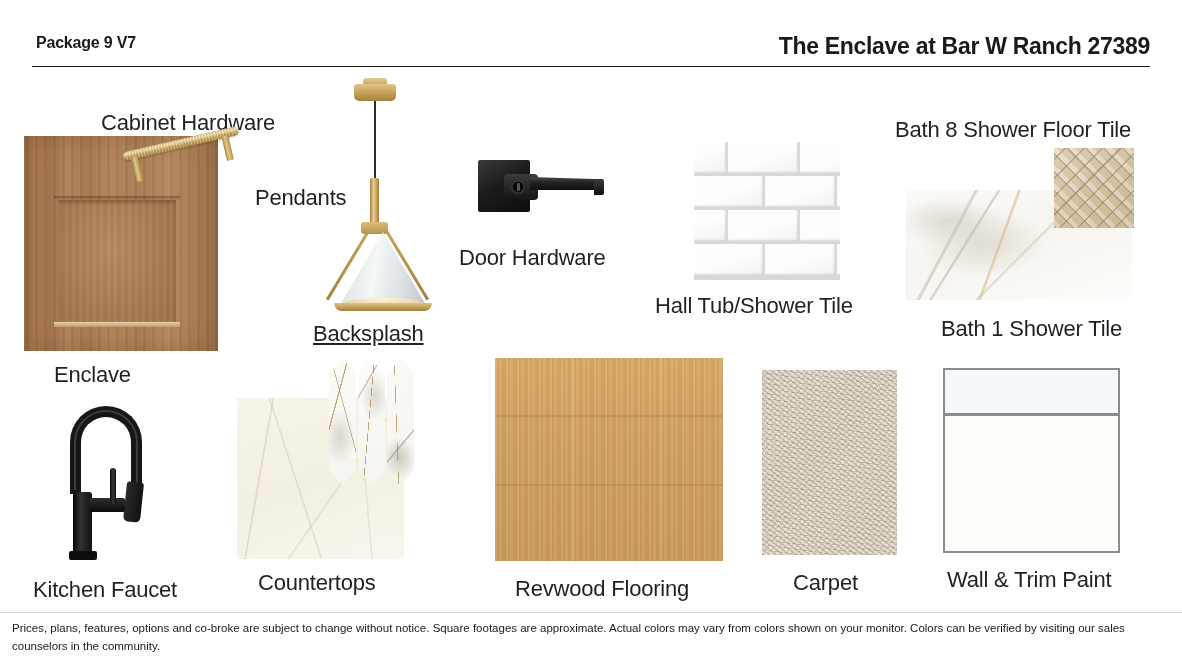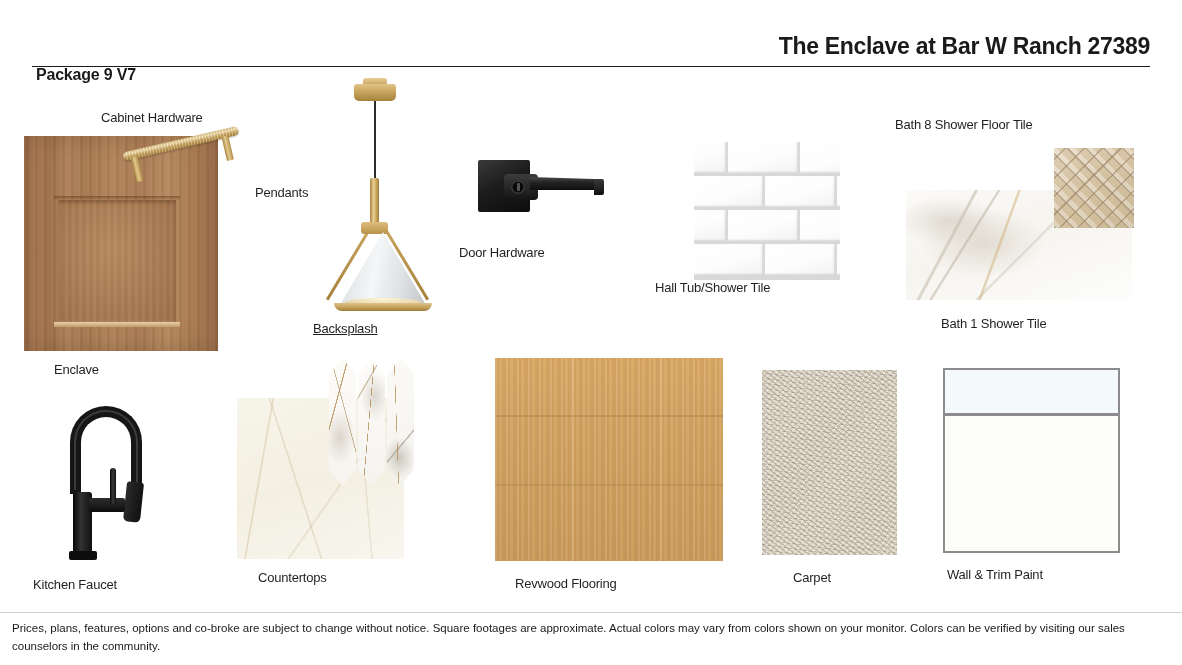--- a/index.html
+++ b/index.html
@@ -12,35 +12,35 @@
     overflow:hidden;
     position:relative;
   }
 
   
   #header {
     position:absolute; left:0; top:0; width:1182px; height:70px;
   }
   #header-title-left {
     position:absolute; left:36px; top:34px;
-    font-size:16px; font-weight:bold; letter-spacing:-0.2px;margin-top:32px;
+    font-size:16px; font-weight:bold; letter-spacing:-0.2px;
   }
   #header-title-right {
     position:absolute; right:32px; top:33px;
     font-size:23px; font-weight:bold; letter-spacing:-0.3px;
   }
   #header-rule {
     position:absolute; left:32px; top:66px; width:1118px; height:1px;
     background:#1a1a1a;
   }
 
   
   .label {
     position:absolute;
-    font-size:13px;
+    font-size:22px;
     font-weight:400;
     color:#231f20;
     white-space:nowrap;
     letter-spacing:-0.2px;
   }
 
   
   #cabinet-door {
     position:absolute; left:24px; top:136px; width:194px; height:215px;
     background:
@@ -446,21 +446,21 @@
     <div class="sw-tile" style="left:72px;"></div>
     <div class="sw-tile" style="left:144px;"></div>
   </div>
   <div class="sw-row" style="top:102px; left:-73px;">
 
     <div class="sw-tile" style="left:72px;"></div>
     <div class="sw-tile" style="left:144px;"></div>
     <div class="sw-tile" style="left:216px;"></div>
   </div>
 </div>
-<div class="label" style="left:655px; top:280px;">Hall Tub/Shower Tile</div>
+<div class="label" style="left:655px; top:293px;">Hall Tub/Shower Tile</div>
 
 <div class="label" style="left:895px; top:117px;">Bath 8 Shower Floor Tile</div>
 
 <div id="bath-marble"></div>
 <div id="bath-herringbone"></div>
 
 <div class="label" style="left:941px; top:316px;">Bath 1 Shower Tile</div>
 
 <div id="faucet">
   <div id="fa-arc"></div>

